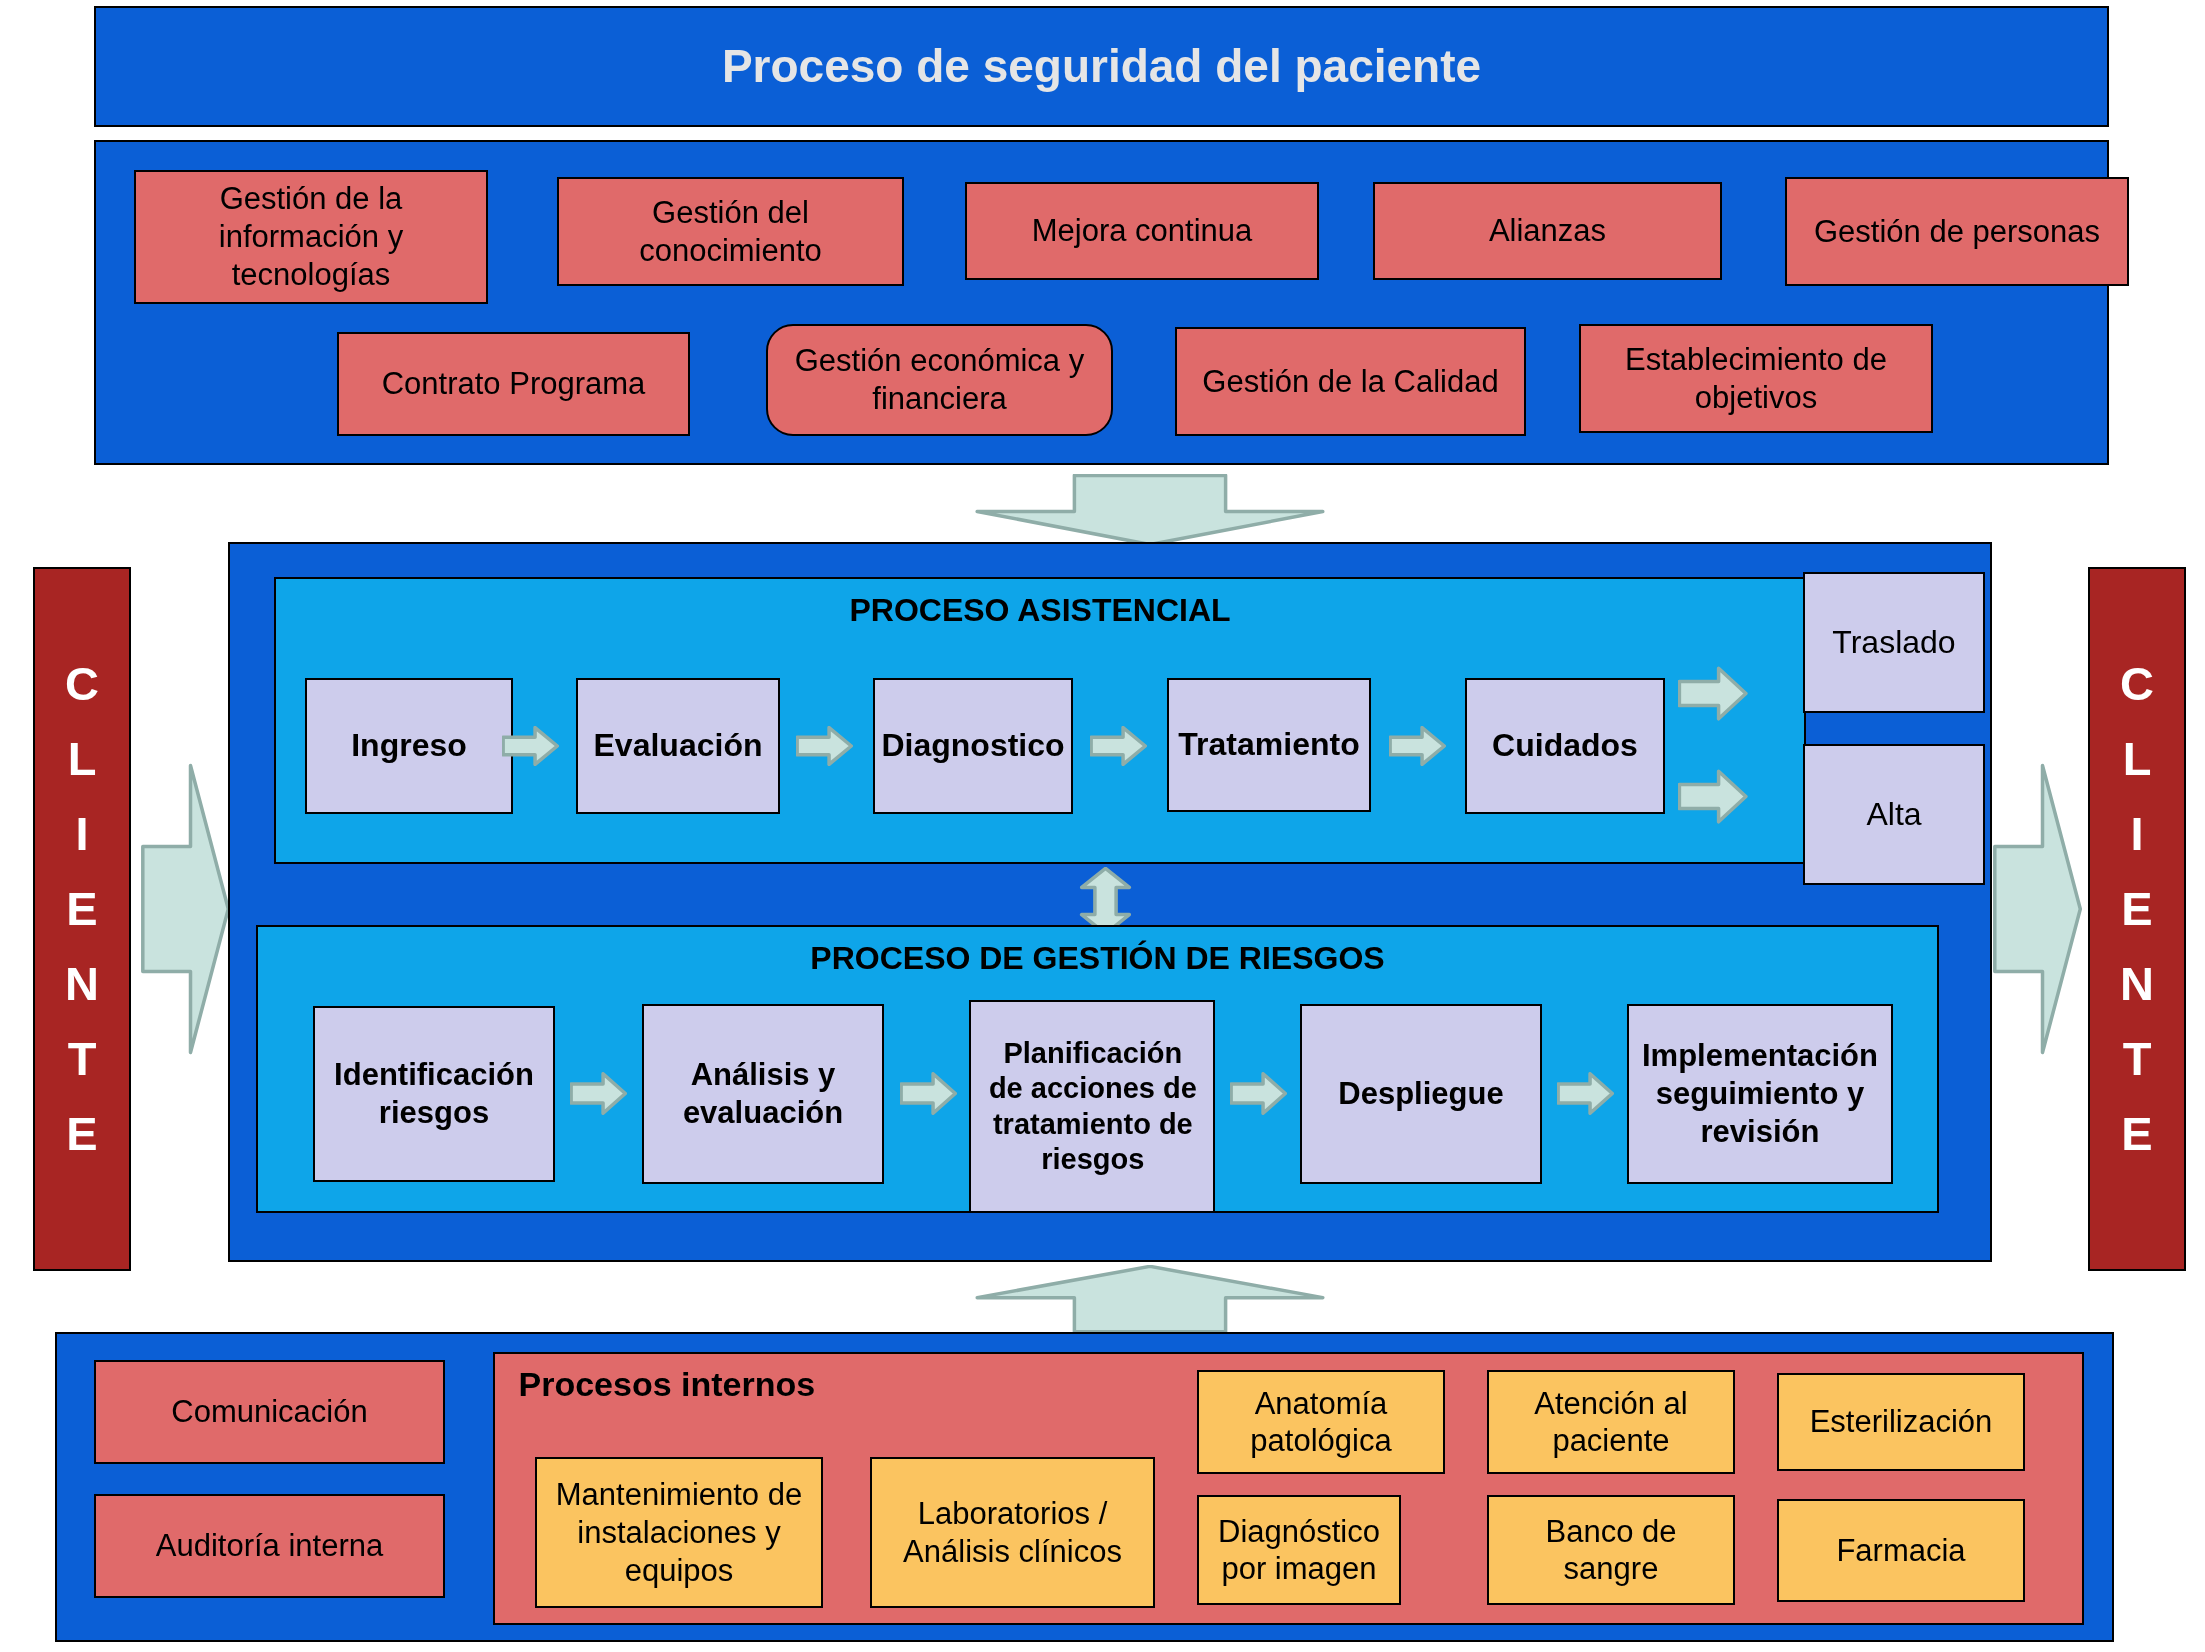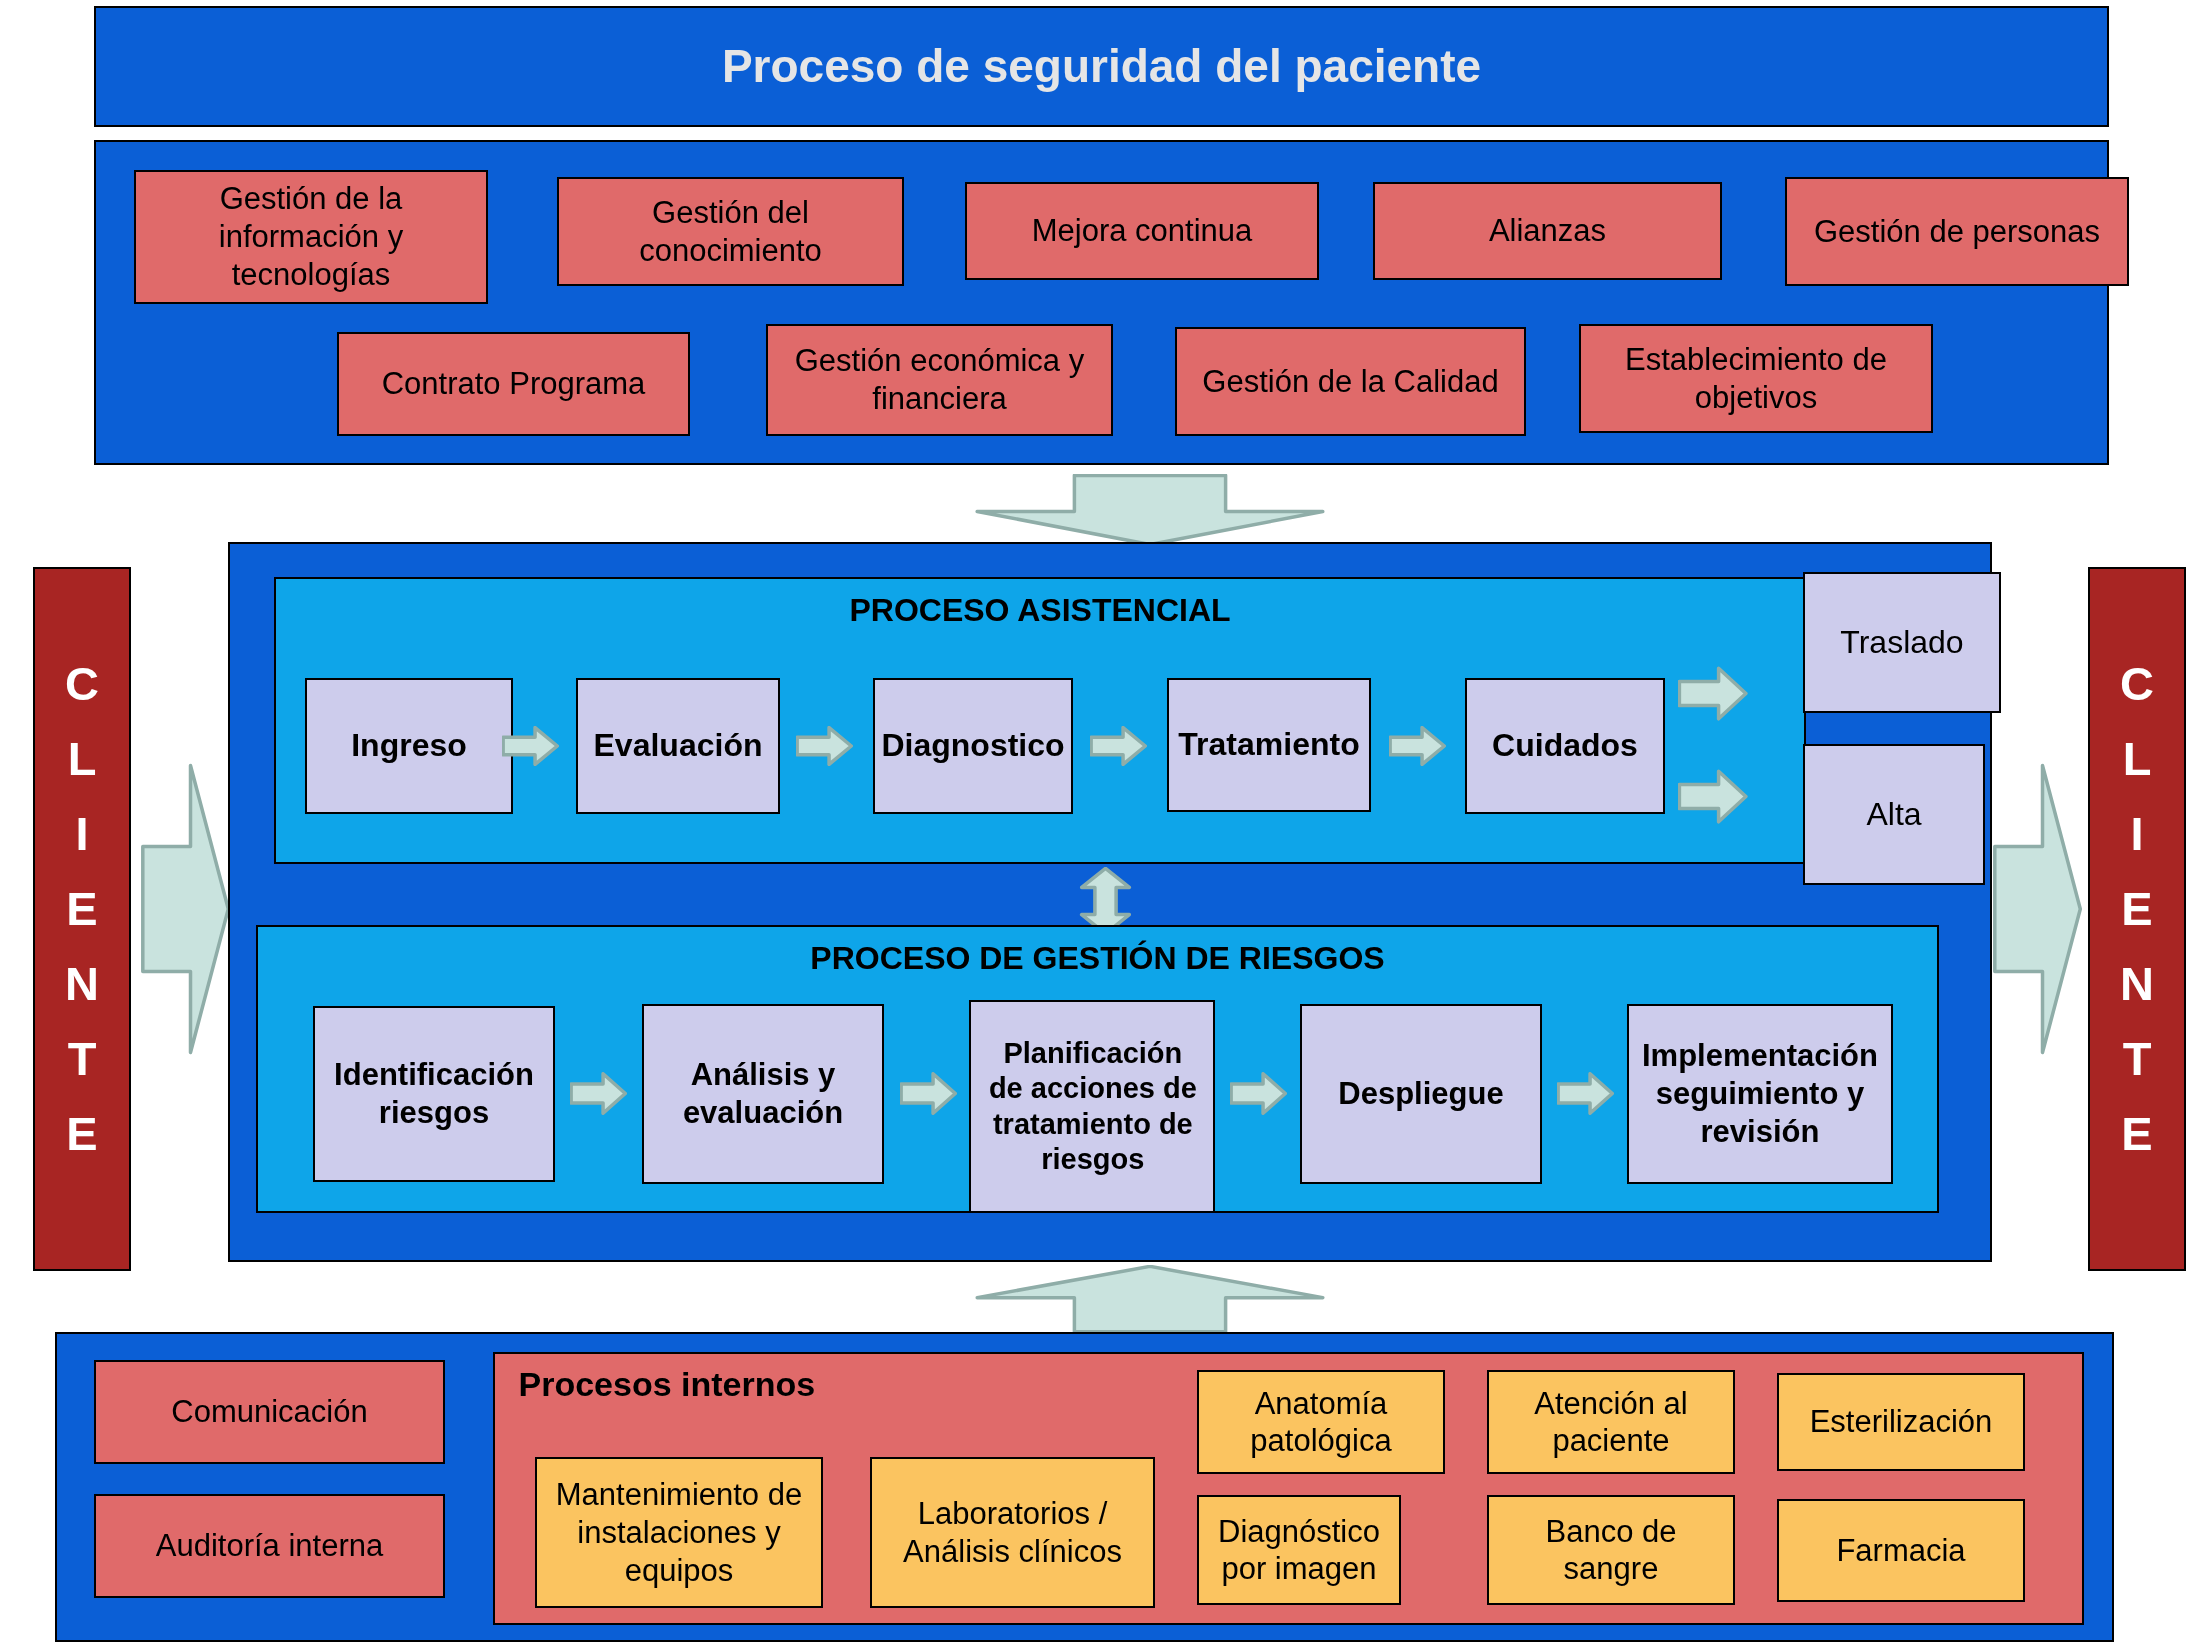--- a/index.html
+++ b/index.html
@@ -66,21 +66,21 @@
   </div>
 
   <div class="abs band" style="left:94px;top:140px;width:2015px;height:325px;">
     <div class="abs box salmon fs42" style="left:38px;top:28px;width:354px;height:134px;">Gestión de la información y tecnologías</div>
     <div class="abs box salmon fs42" style="left:461px;top:35px;width:347px;height:109px;">Gestión del conocimiento</div>
     <div class="abs box salmon fs42" style="left:869px;top:40px;width:354px;height:98px;">Mejora continua</div>
     <div class="abs box salmon fs42" style="left:1277px;top:40px;width:349px;height:98px;">Alianzas</div>
     <div class="abs box salmon fs42" style="left:1689px;top:35px;width:344px;height:109px;">Gestión de personas</div>
 
     <div class="abs box salmon fs42" style="left:241px;top:190px;width:353px;height:104px;">Contrato Programa</div>
-    <div class="abs box salmon fs42" style="left:670px;top:182px;width:347px;height:112px;">Gestión económica y financiera</div>
+    <div class="abs box salmon fs42" style="left:670px;top:182px;width:347px;height:112px;border-radius:27px;">Gestión económica y financiera</div>
     <div class="abs box salmon fs42" style="left:1079px;top:185px;width:351px;height:109px;">Gestión de la Calidad</div>
     <div class="abs box salmon fs42" style="left:1483px;top:182px;width:354px;height:109px;">Establecimiento de objetivos</div>
   </div>
 
   <svg class="abs arrow" style="left:970px;top:474px;width:360px;height:72px;" viewBox="0 0 100 100" preserveAspectRatio="none">
     <polygon points="29,2 71,2 71,52 98,52 50,98 2,52 29,52"></polygon>
   </svg>
 
   <div class="abs cliente" style="left:33px;top:567px;width:98px;height:704px;">
     <span>CLIENTE</span>
@@ -122,21 +122,21 @@
       <div class="abs box lpurple fs44" style="left:1189px;top:99px;width:200px;height:136px;">Cuidados</div>
 
       <svg class="abs arrow" style="left:1402px;top:87px;width:70px;height:55px;" viewBox="0 0 100 100" preserveAspectRatio="none">
         <polygon points="2,28 58,28 58,4 97,50 58,96 58,72 2,72"></polygon>
       </svg>
       <svg class="abs arrow" style="left:1402px;top:190px;width:70px;height:55px;" viewBox="0 0 100 100" preserveAspectRatio="none">
         <polygon points="2,28 58,28 58,4 97,50 58,96 58,72 2,72"></polygon>
       </svg>
     </div>
 
-    <div class="abs box lpurple fs44" style="left:1573px;top:28px;width:198px;height:141px;">Traslado</div>
+    <div class="abs box lpurple fs44" style="left:1573px;top:28px;width:182px;height:141px;">Traslado</div>
     <div class="abs box lpurple fs44" style="left:1573px;top:200px;width:182px;height:141px;">Alta</div>
 
     <svg class="abs arrow" style="left:849px;top:323px;width:53px;height:68px;" viewBox="0 0 100 100" preserveAspectRatio="none">
       <polygon points="50,2 95,30 70,30 70,70 95,70 50,98 5,70 30,70 30,30 5,30"></polygon>
     </svg>
 
     <div class="abs panel" style="left:26px;top:381px;width:1683px;height:288px;">
       <div class="panel-title">PROCESO DE GESTIÓN DE RIESGOS</div>
 
       <div class="abs box lpurple fs42" style="left:55px;top:79px;width:242px;height:176px;">Identificación riesgos</div>

